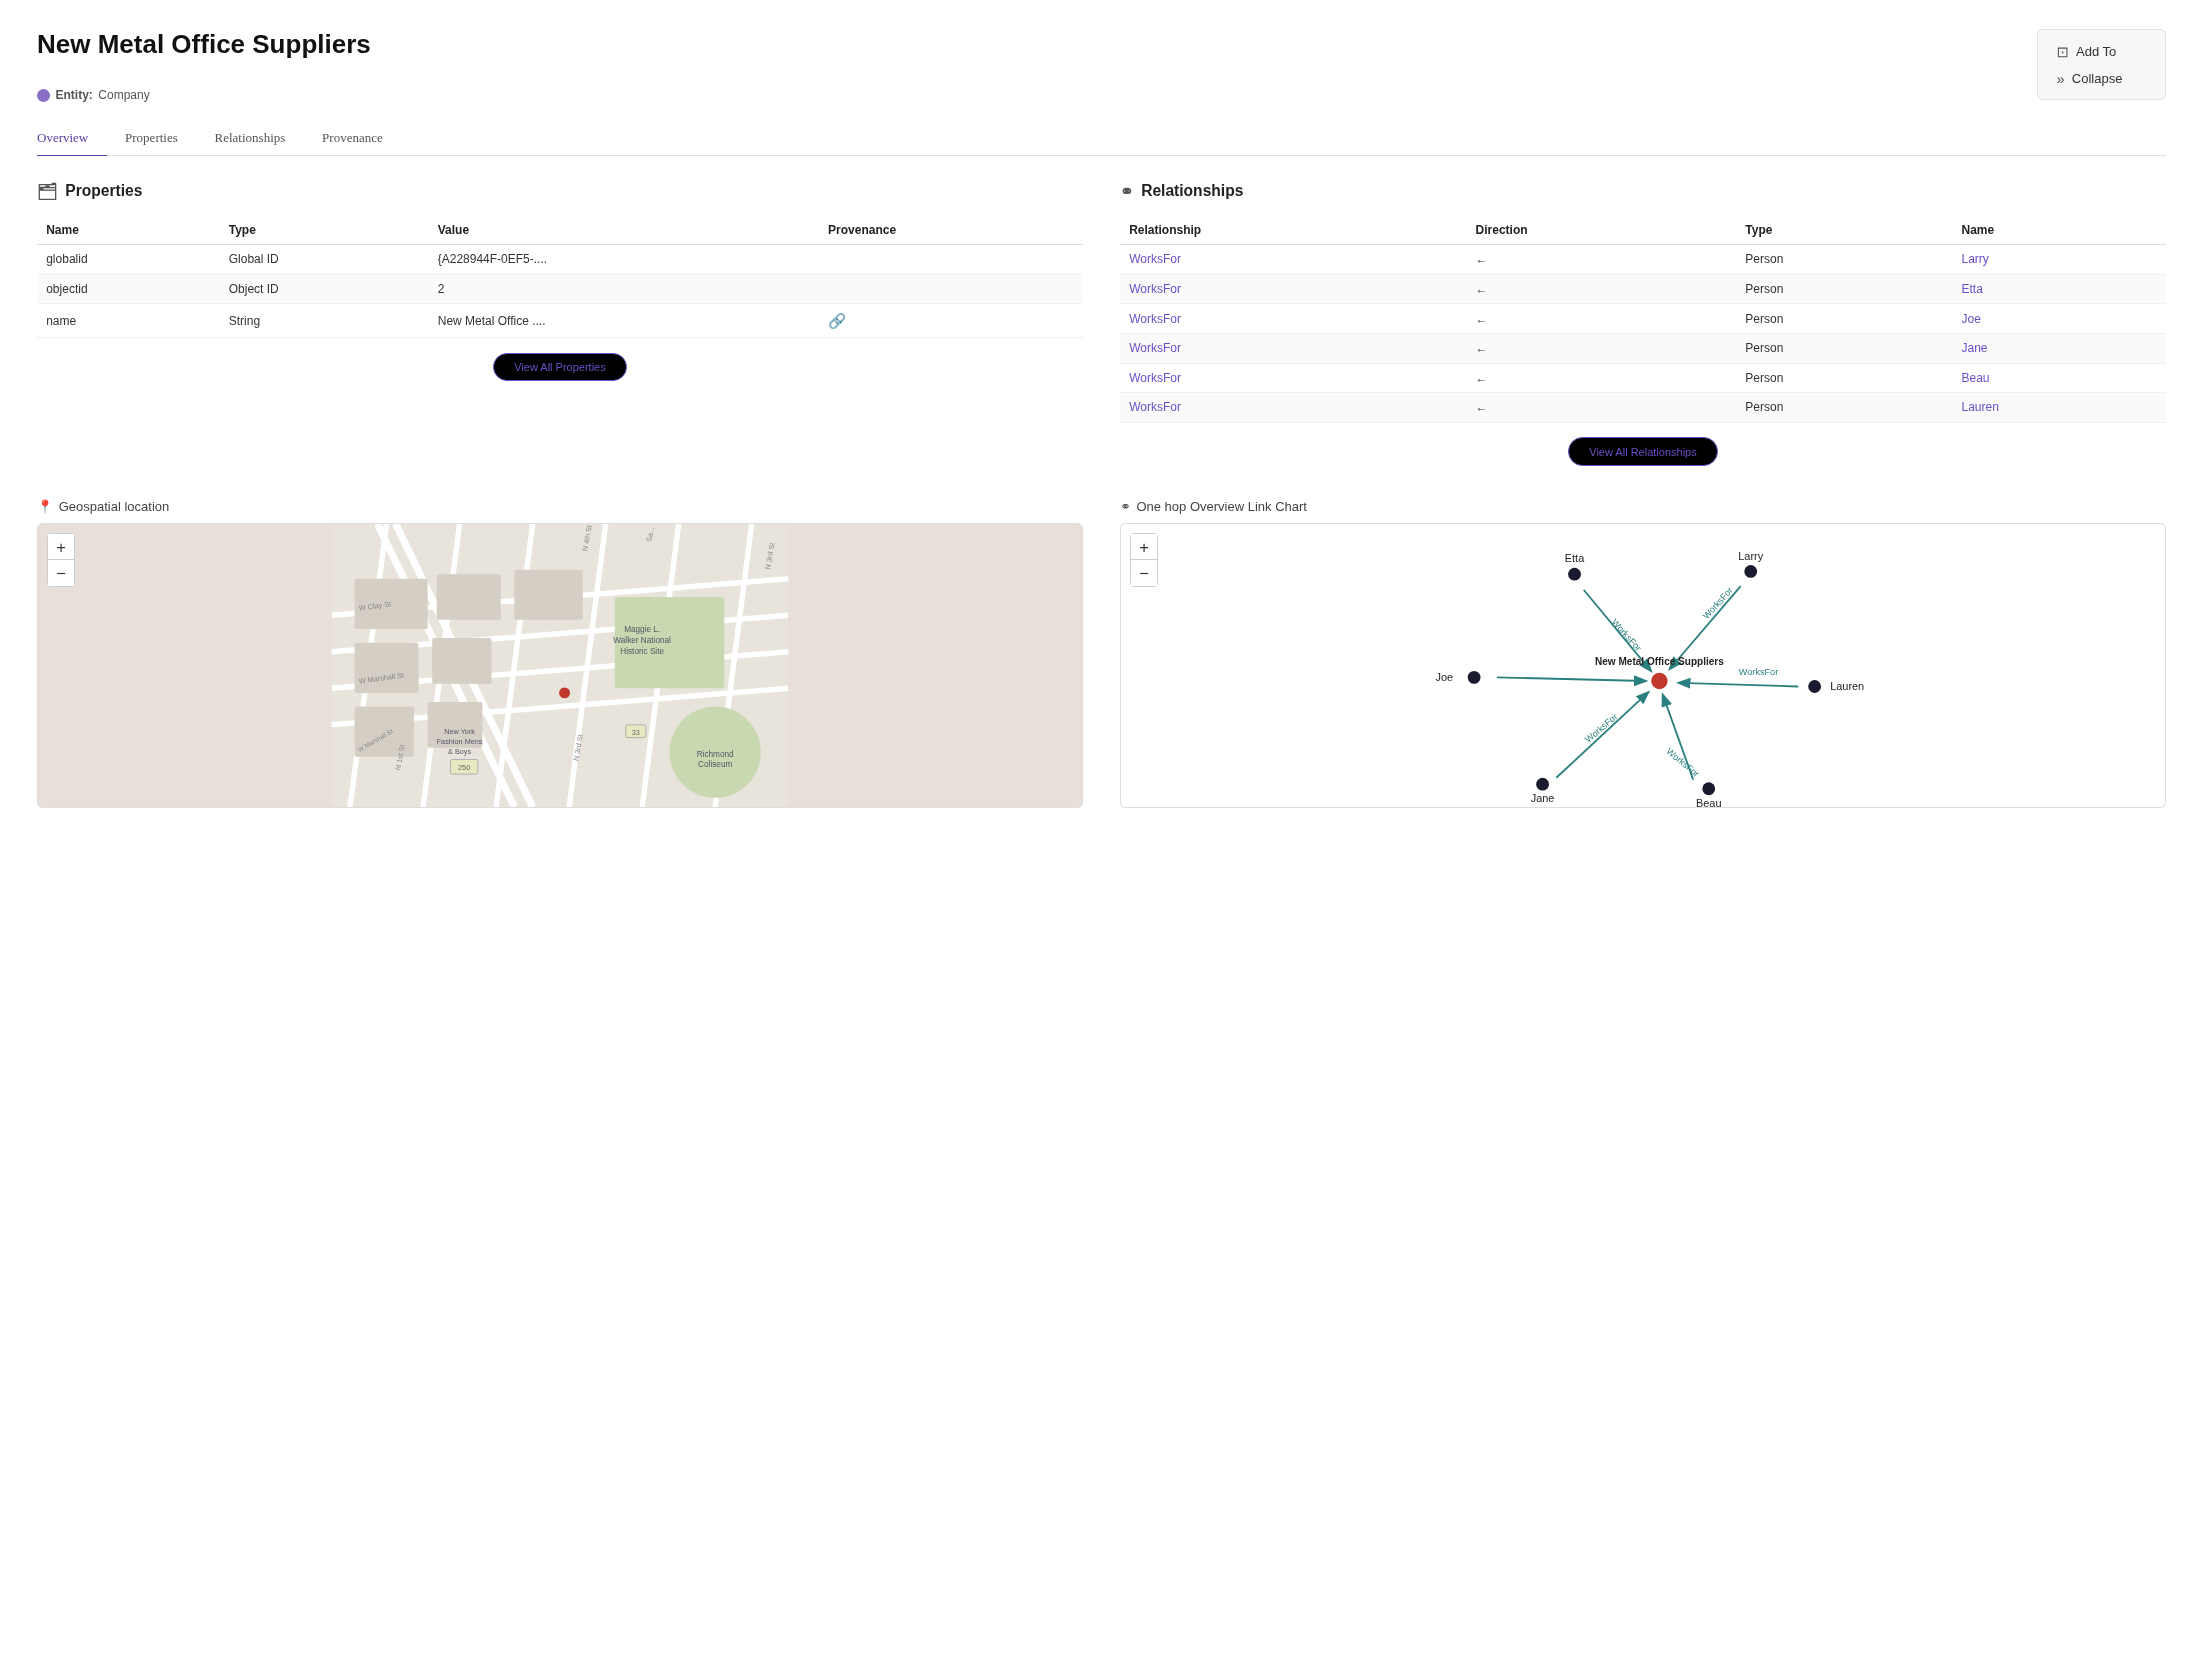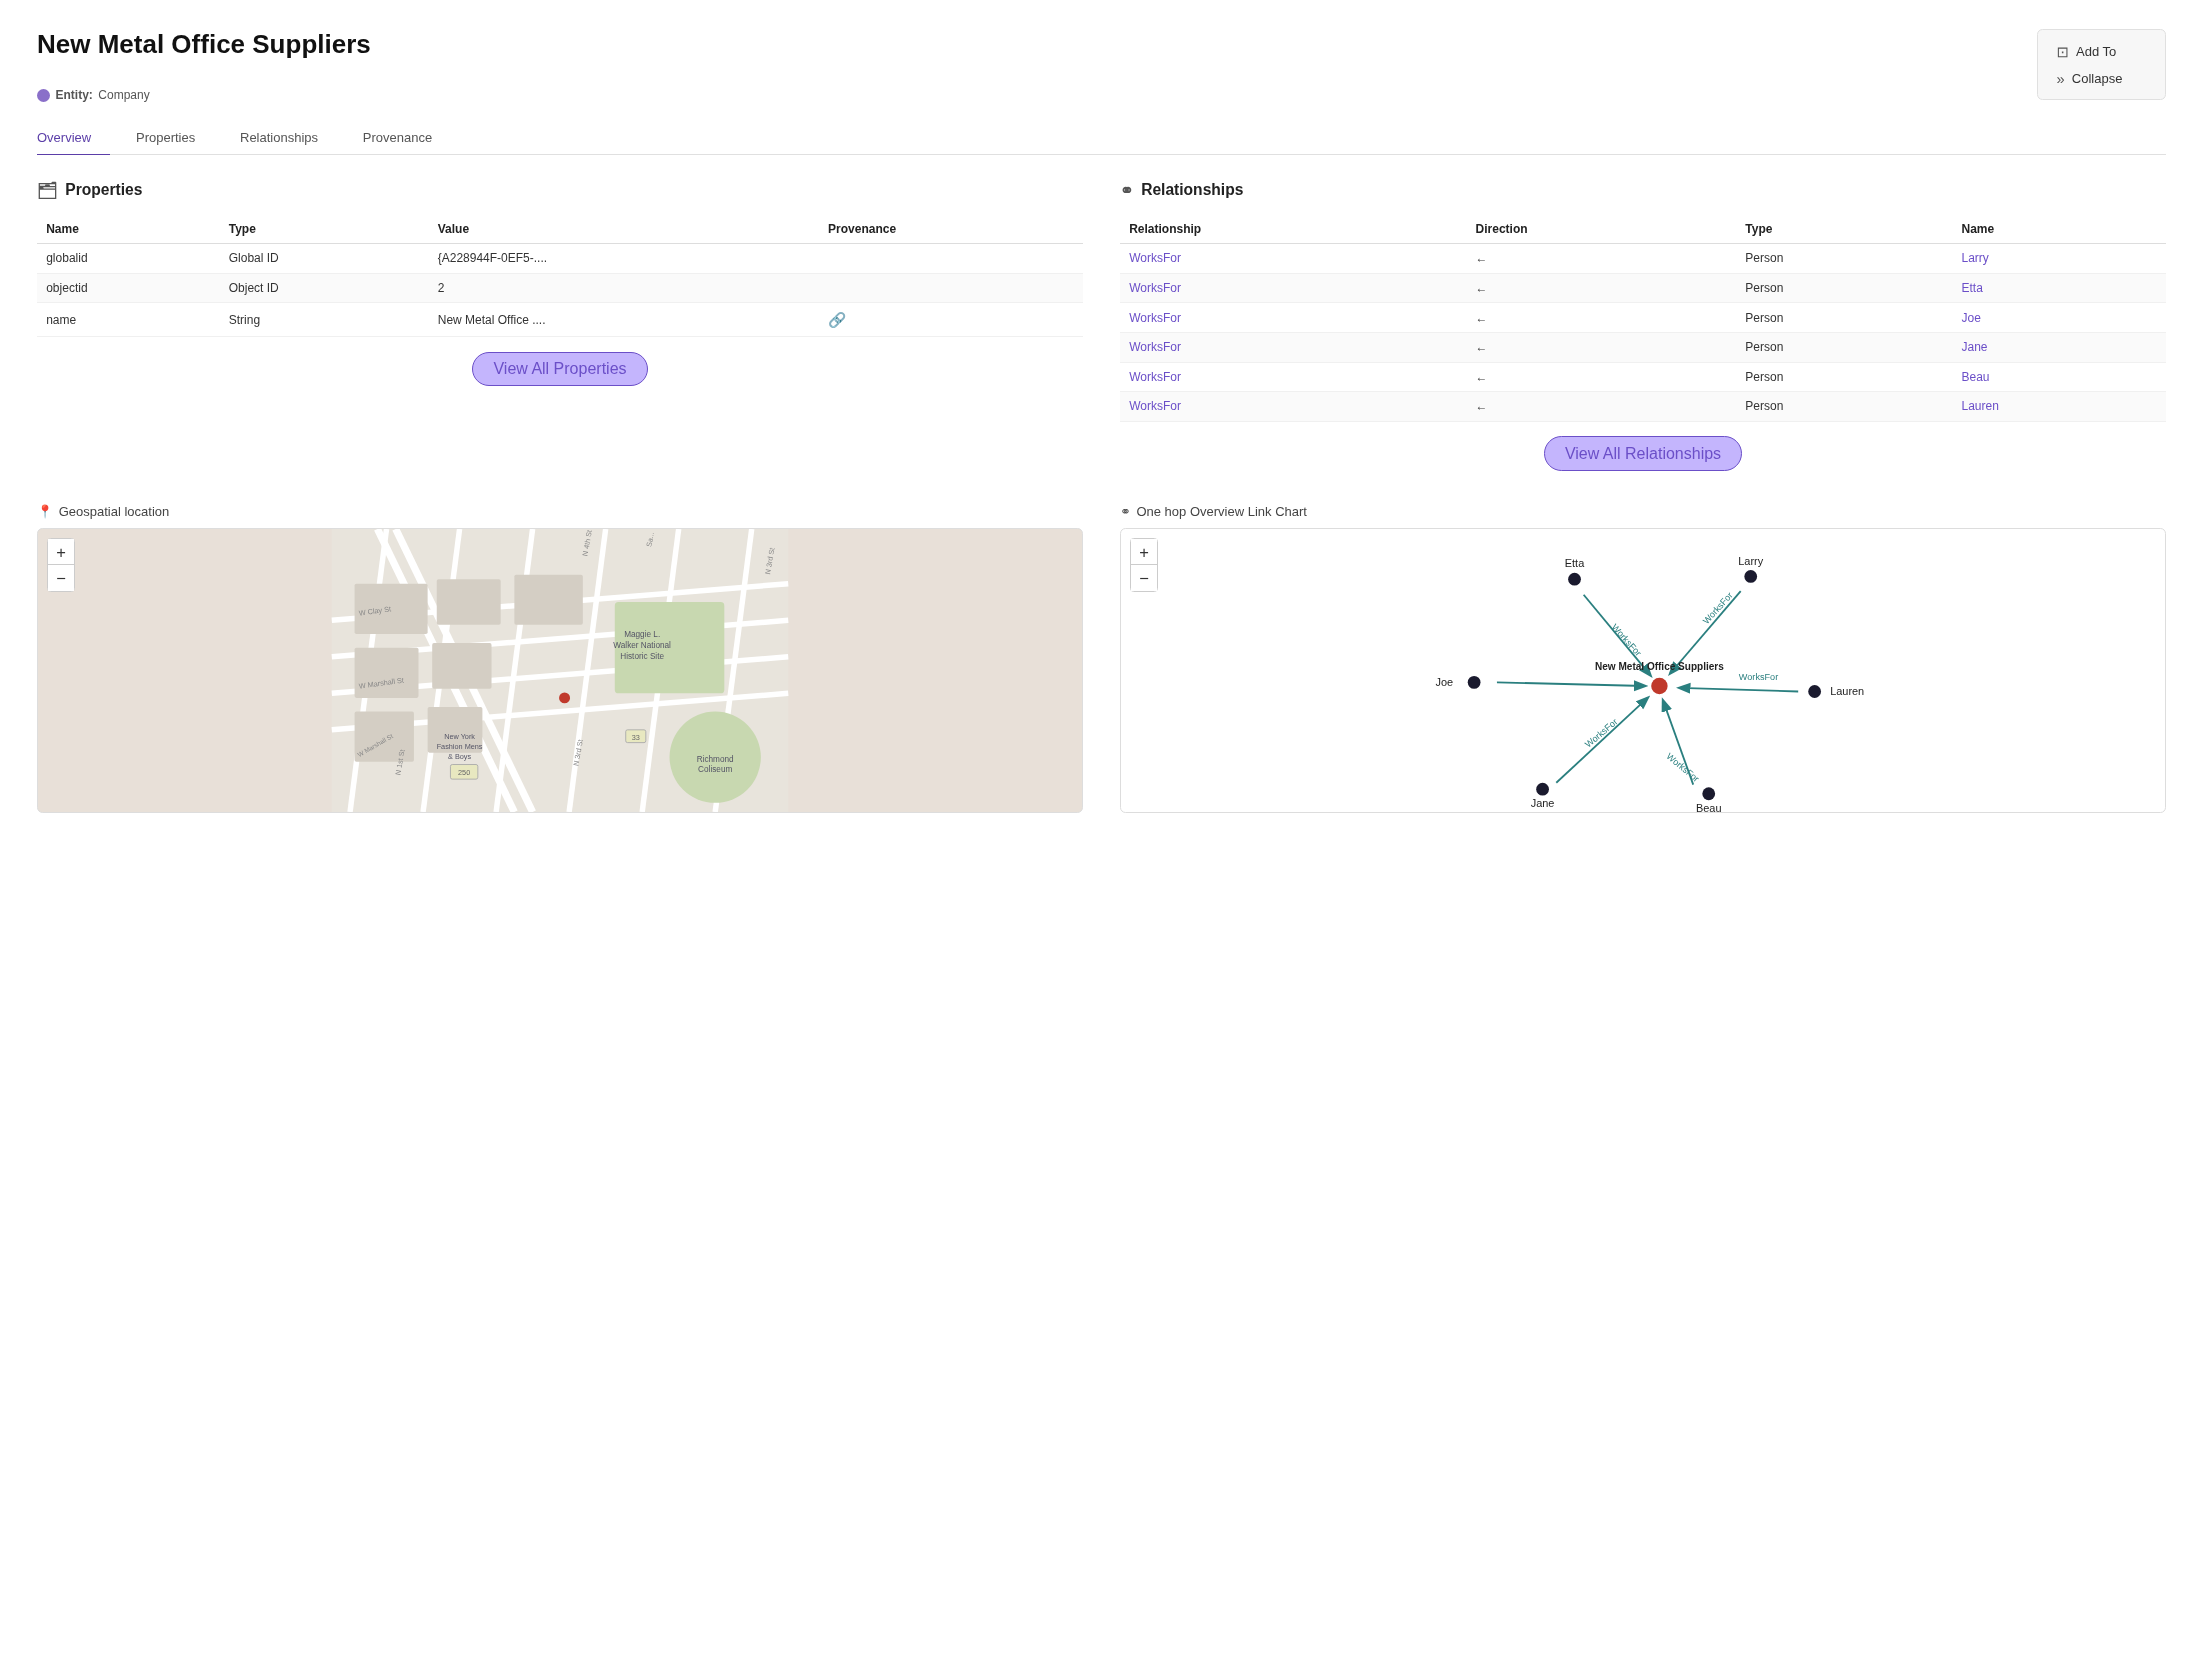--- a/index.html
+++ b/index.html
@@ -64,24 +64,25 @@
       padding: 1.8px 0;
     }
     .action-icon {
       font-size: 14.7px;
       color: #555;
     }
 
     
     .tabs {
       display: flex;
-      gap: 8px;
+      gap: 0;
       border-bottom: 0.9px solid #e0e0e0;
       margin-bottom: 26px;
       margin-top: 18.4px;
+      font-family: Liberation Serif, serif;
     }
     .tab {
       padding: 9.2px 18.4px;
       cursor: pointer;
       font-size: 13px;
       color: #555;
       border-bottom: 1.8px solid transparent;
       margin-bottom: -0.9px;
     }
     .tab.active {
@@ -145,24 +146,24 @@
       font-size: 14.7px;
     }
 
     
     .view-all-btn {
       display: block;
       margin: 14.7px auto 0;
       padding: 7.3px 20px;
       border: 0.9px solid #6b4fc8;
       border-radius: 18.4px;
-      background: #c4b5fd;
+      background: #000000;
       color: #6b4fc8;
       cursor: pointer;
-      font-size: 16px;
+      font-size: 11px;
     }
 
     
     .bottom-grid {
       display: grid;
       grid-template-columns: 1fr 1fr;
       gap: 37px;
       margin-top: 33px;
     }
 

